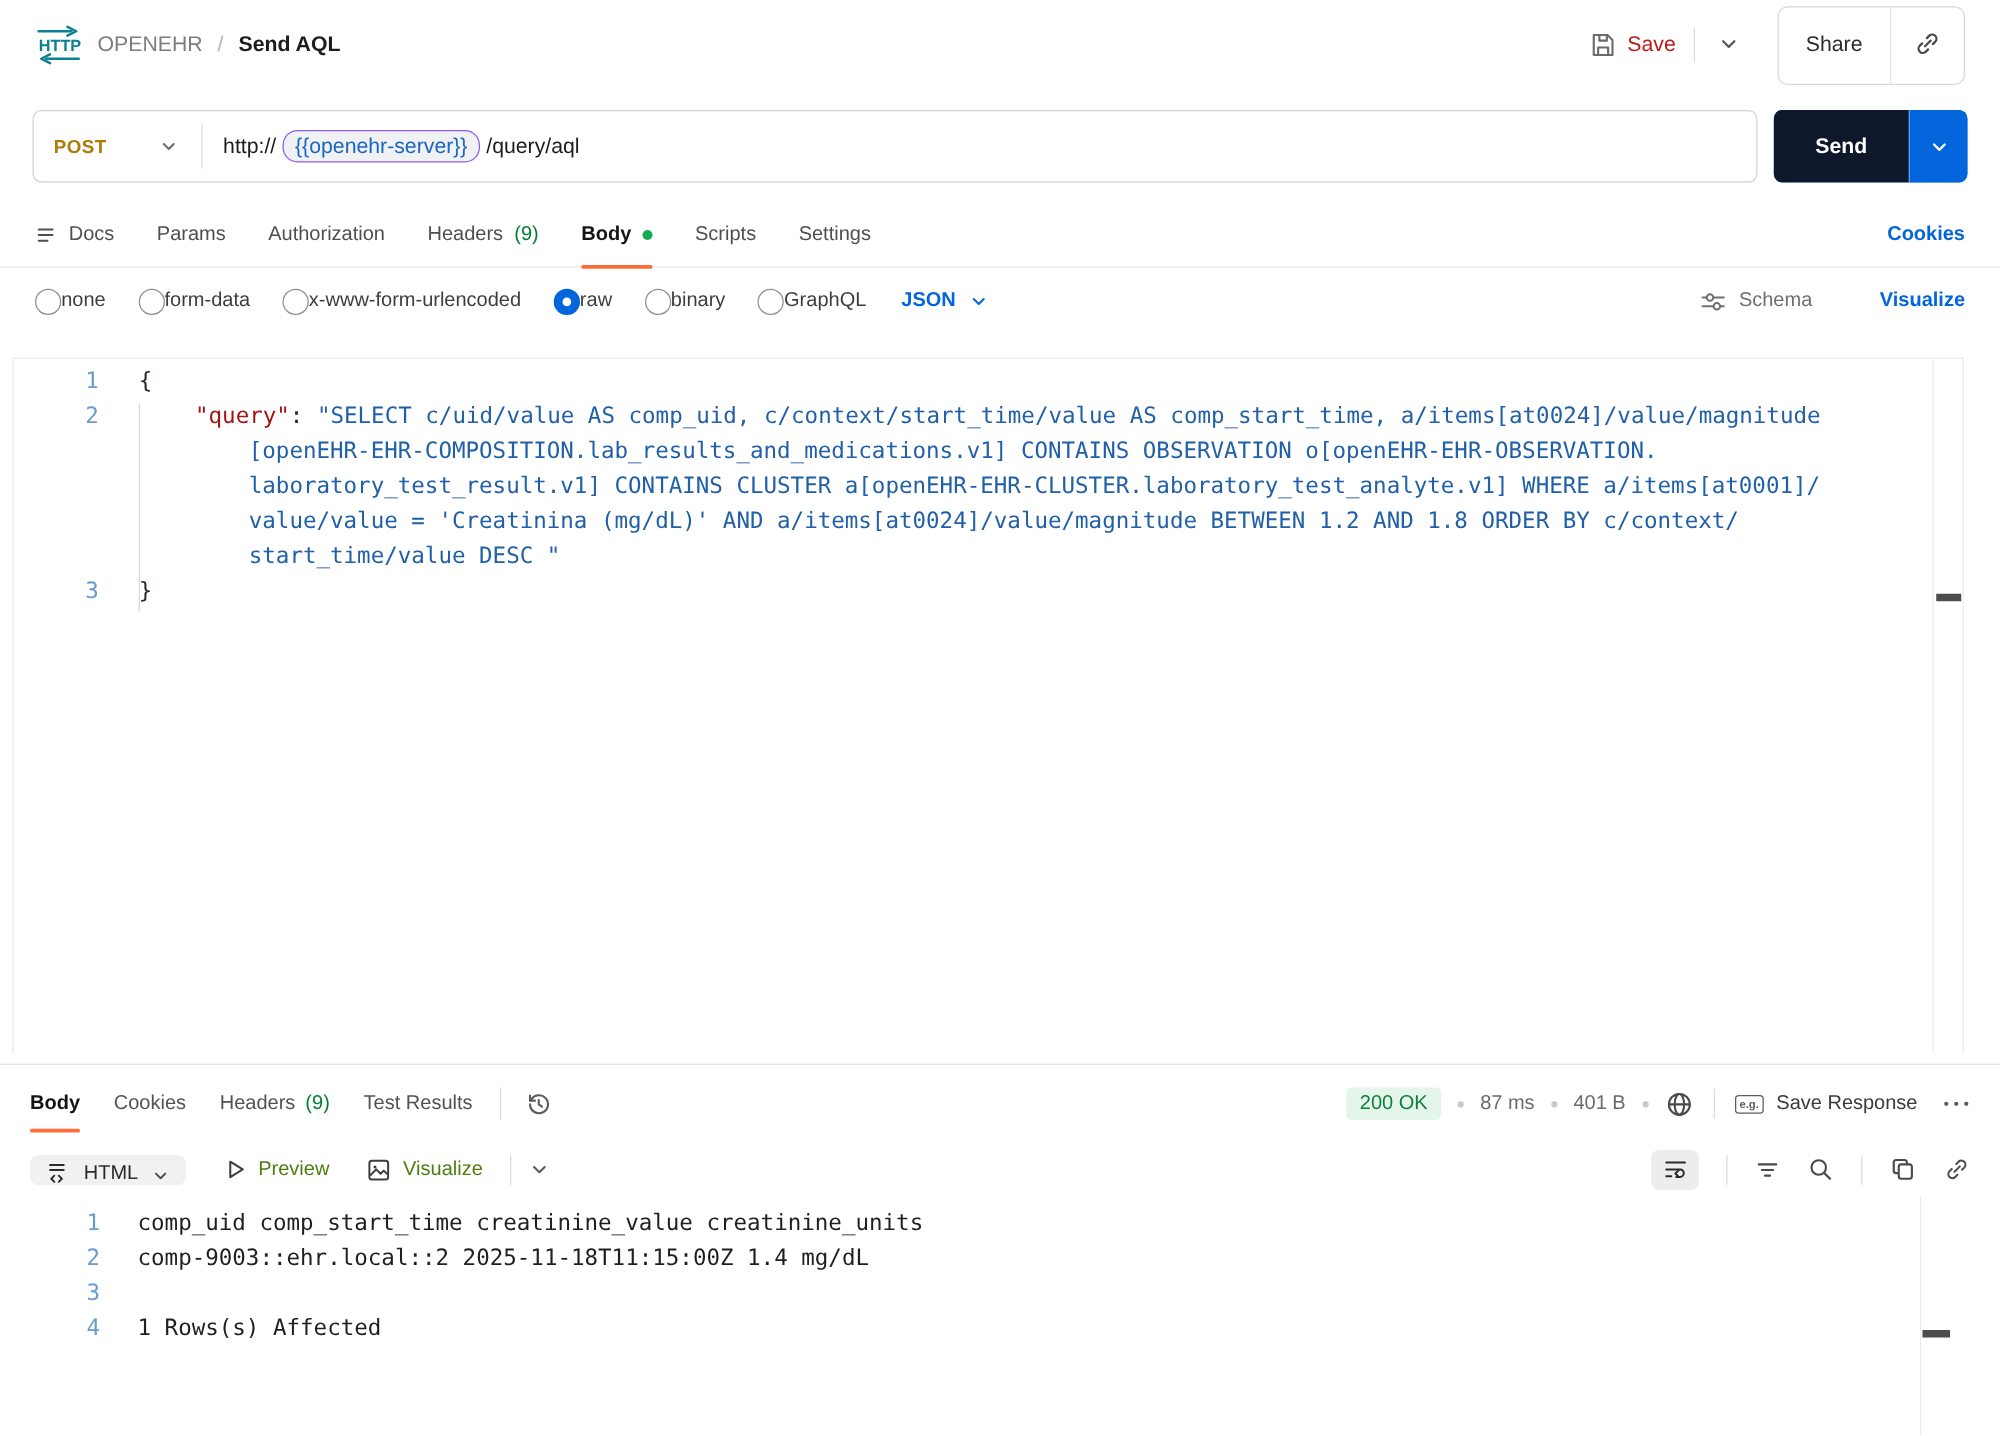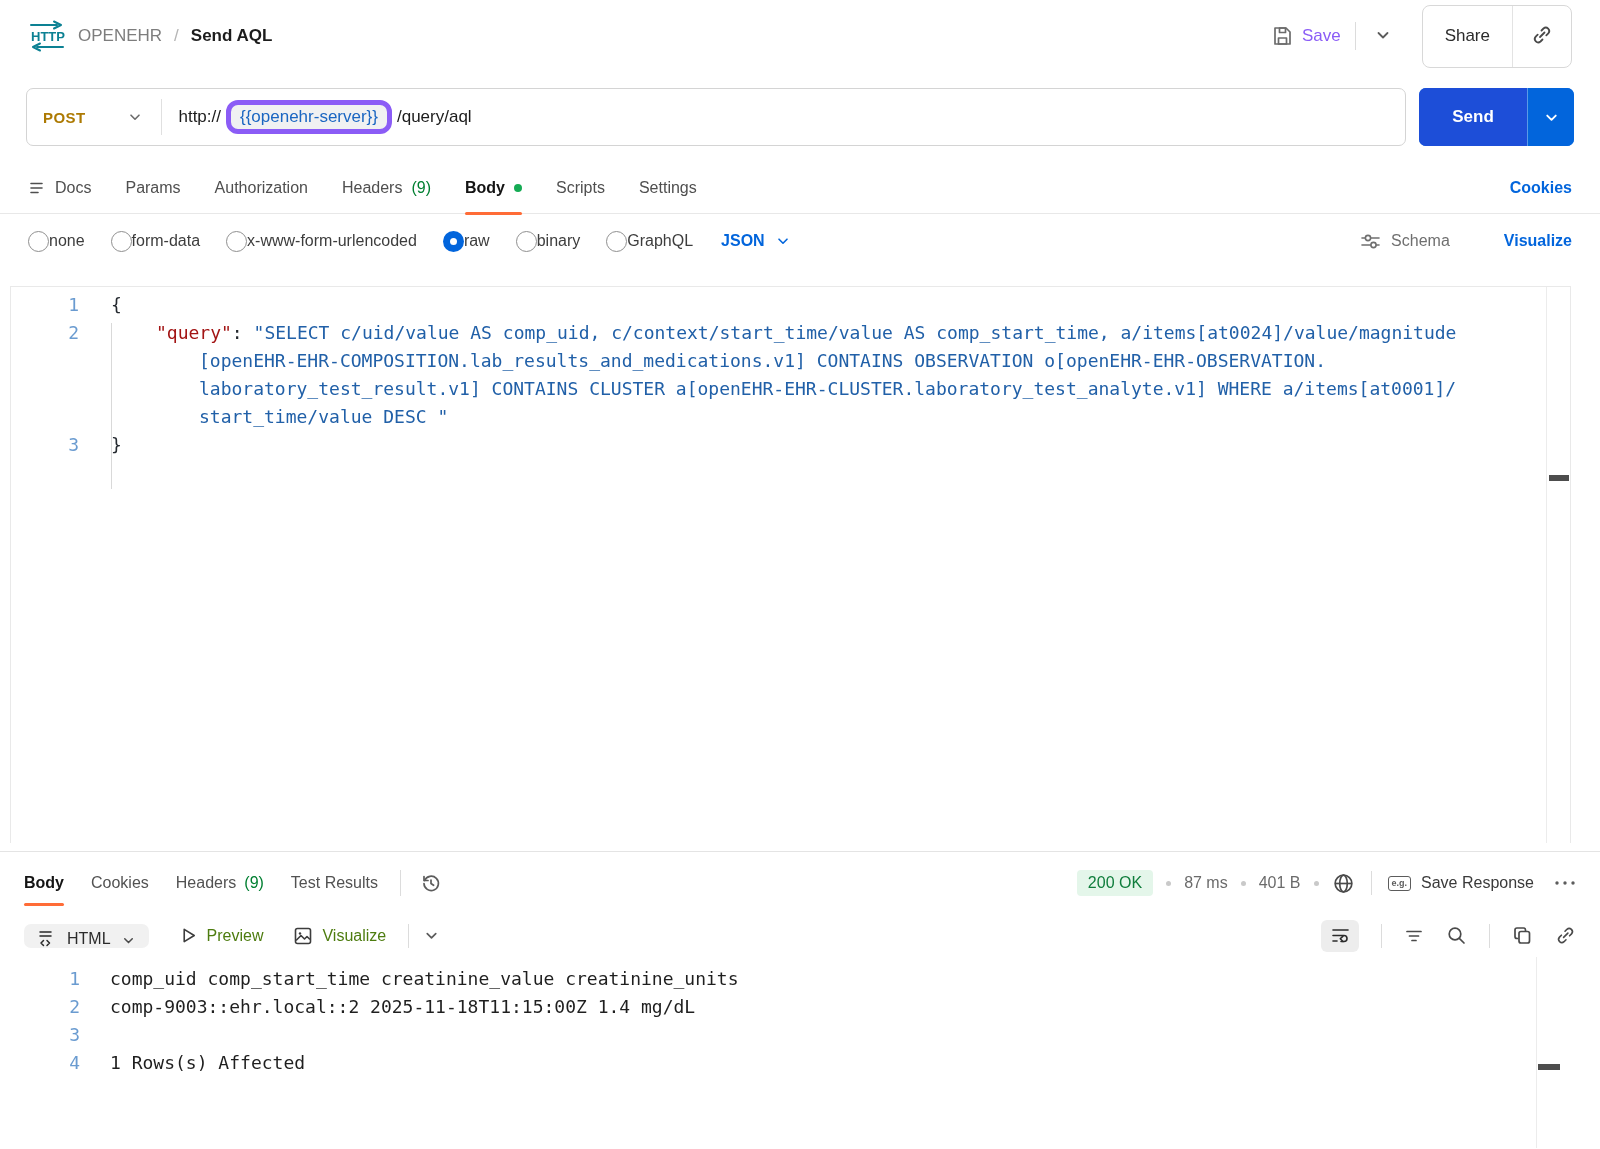--- a/index.html
+++ b/index.html
@@ -11,38 +11,38 @@
   svg { display:block; }
   .icon { display:inline-flex; align-items:center; justify-content:center; flex:none; }
 
   
   .topbar { height:72px; display:flex; align-items:center; justify-content:space-between; padding:0 28px; }
   .crumbs { display:flex; align-items:center; gap:12px; font-size:17px; }
   .crumb-collection { color:#7d7d7d; }
   .crumb-sep { color:#b5b5b5; }
   .crumb-request { color:#1c1c1c; font-weight:bold; }
   .topbar-right { display:flex; align-items:center; gap:14px; }
-  .save-btn { display:flex; align-items:center; gap:9px; background:none; border:none; font-size:17px; color:#8b5cf6; cursor:pointer; font-family:inherit; }
+  .save-btn { display:flex; align-items:center; gap:9px; background:none; border:none; font-size:17px; color:#b91c1c; cursor:pointer; font-family:inherit; }
   .vdiv { width:1px; height:28px; background:#dcdcdc; }
   .chev-btn { background:none; border:none; cursor:pointer; padding:4px; }
   .share-group { display:flex; align-items:center; height:63px; border:1px solid #d8d8d8; border-radius:8px; overflow:hidden; margin-left:12px; }
   .share-btn { background:none; border:none; font-size:17px; color:#2b2b2b; padding:0 22px; height:100%; cursor:pointer; font-family:inherit; }
   .share-vdiv { width:1px; height:100%; background:#e3e3e3; }
   .linkicon-btn { background:none; border:none; padding:0 18px; height:100%; cursor:pointer; }
 
   
   .url-row { display:flex; margin:16px 26px 0 26px; gap:13px; height:58px; }
   .url-box { flex:1; display:flex; align-items:center; border:1px solid #d4d4d4; border-radius:7px; background:#fff; }
   .method-btn { display:flex; align-items:center; gap:42px; border:none; background:none; padding:0 18px 0 16px; cursor:pointer; height:100%; }
   .method-label { font-size:15px; font-weight:bold; letter-spacing:.4px; color:#ad7a03; font-family:inherit; }
   .url-vdiv { width:1px; height:36px; background:#e0e0e0; }
   .url-input { display:flex; align-items:center; gap:5px; padding:0 16px; font-size:17px; color:#1c1c1c; flex:1; cursor:text; }
-  .var-pill { background:#f0f1f2; border:5px solid #8b5cf6; border-radius:12px; padding:2px 9px; color:#1a66c2; }
+  .var-pill { background:#f0f1f2; border:1px solid #8b5cf6; border-radius:12px; padding:2px 9px; color:#1a66c2; }
   .send-group { width:155px; display:flex; border-radius:7px; overflow:hidden; background:#0265dc; }
-  .send-main { flex:1; background:#1d4ed8; color:#fff; font-size:17px; font-weight:bold; border:none; cursor:pointer; font-family:inherit; }
+  .send-main { flex:1; background:#0f172a; color:#fff; font-size:17px; font-weight:bold; border:none; cursor:pointer; font-family:inherit; }
   .send-chev { width:47px; background:#0265dc; border:none; border-left:1px solid rgba(255,255,255,.35); cursor:pointer; display:flex; align-items:center; justify-content:center; }
 
   
   .req-tabs { display:flex; align-items:center; margin-top:16px; height:52px; padding:0 28px; border-bottom:1px solid #e8e8e8; gap:34px; }
   .req-tab { position:relative; display:flex; align-items:center; gap:9px; height:100%; font-size:16px; color:#4f4f4f; cursor:pointer; background:none; border:none; font-family:inherit; }
   .req-tab.active { color:#141414; font-weight:bold; }
   .req-tab.active::after { content:""; position:absolute; left:0; right:0; bottom:-2px; height:3px; border-radius:3px; background:#ff6c37; }
   .tab-count { color:#007f31; }
   .green-dot { width:8px; height:8px; border-radius:50%; background:#15ab54; }
   .tabs-spacer { flex:1; }
@@ -281,20 +281,24 @@
     <div class="crow">
       <span class="gut"></span>
       <span class="code pad8"><span class="c-blue">[openEHR-EHR-COMPOSITION.lab_results_and_medications.v1] CONTAINS OBSERVATION o[openEHR-EHR-OBSERVATION.</span></span>
     </div>
     <div class="crow">
       <span class="gut"></span>
       <span class="code pad8"><span class="c-blue">laboratory_test_result.v1] CONTAINS CLUSTER a[openEHR-EHR-CLUSTER.laboratory_test_analyte.v1] WHERE a/items[at0001]/</span></span>
     </div>
     <div class="crow">
       <span class="gut"></span>
+      <span class="code pad8"><span class="c-blue">value/value = 'Creatinina (mg/dL)' AND a/items[at0024]/value/magnitude BETWEEN 1.2 AND 1.8 ORDER BY c/context/</span></span>
+    </div>
+    <div class="crow">
+      <span class="gut"></span>
       <span class="code pad8"><span class="c-blue">start_time/value DESC "</span></span>
     </div>
     <div class="crow">
       <span class="gut">3</span>
       <span class="code"><span class="c-dark">}</span></span>
     </div>
     <span class="indent-guide"></span>
     <div class="scroll-strip">
       <span class="scroll-mark"></span>
     </div>

